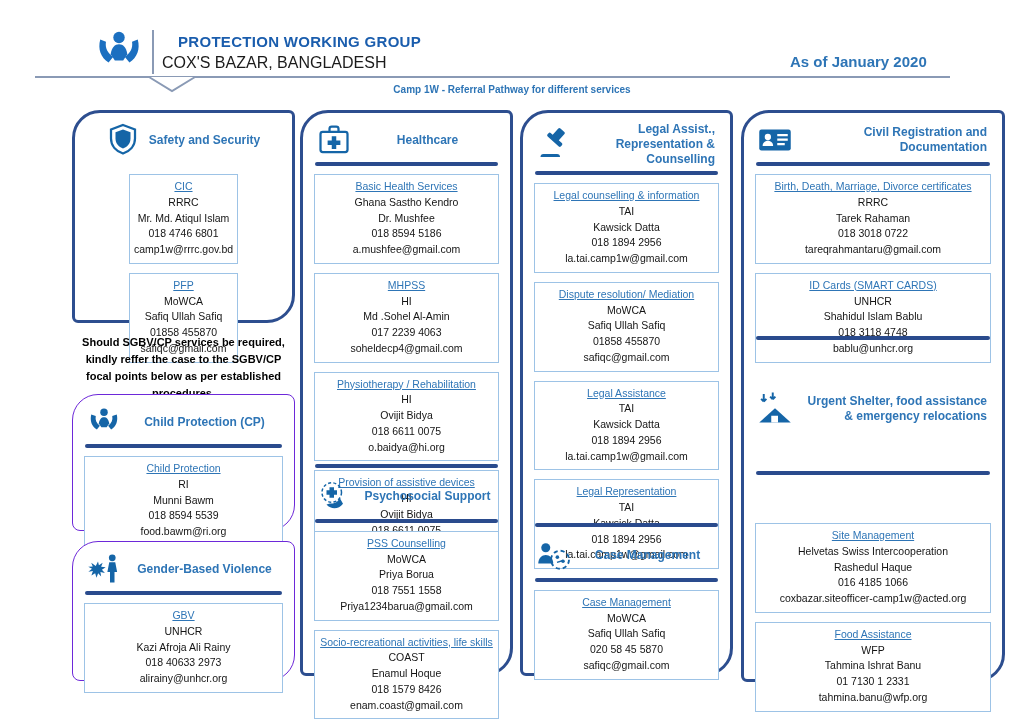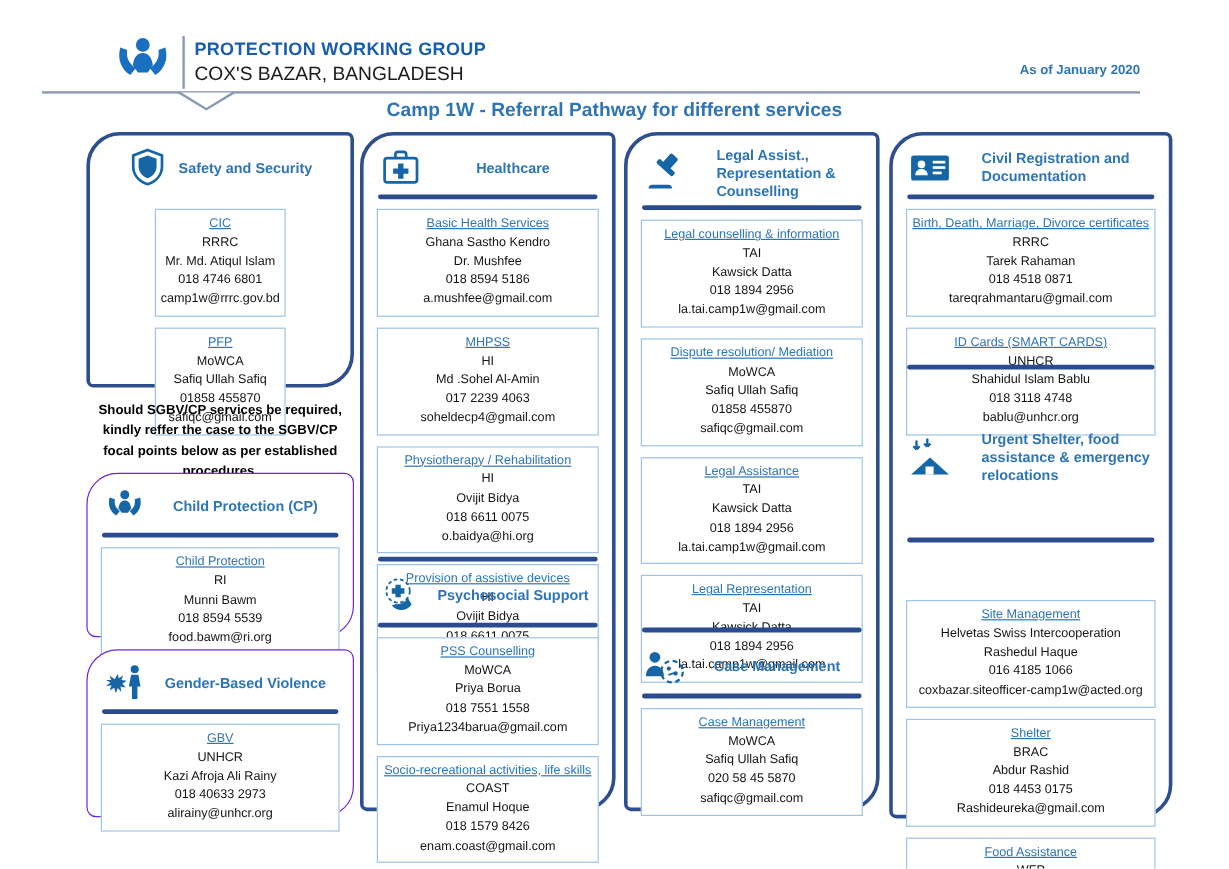--- a/index.html
+++ b/index.html
@@ -2,43 +2,43 @@
 <html><head>
 <meta charset="utf-8">
 <style>
   html,body{margin:0;padding:0;background:#ffffff;}
   .page{position:relative;width:1024px;height:724px;background:#fff;overflow:hidden;
         font-family:"Liberation Sans",sans-serif;color:#111;}
   
   .logo{position:absolute;left:94px;top:26px;width:50px;height:50px;}
   .logo svg{width:100%;height:100%;}
   .logo-rule{position:absolute;left:152px;top:30px;width:2px;height:44px;background:#8a9ab5;}
-  .org-title{position:absolute;left:162px;top:33px;font-size:15px;font-weight:700;color:#1a5dad;letter-spacing:.3px;}
+  .org-title{position:absolute;left:178px;top:33px;font-size:15px;font-weight:700;color:#1a5dad;letter-spacing:.3px;}
   .org-loc{position:absolute;left:162px;top:54px;font-size:16px;font-weight:500;color:#1b1b1b;}
-  .as-of{position:absolute;left:790px;top:53px;width:160px;text-align:right;font-size:11px;font-weight:700;color:#2e75b6;}
+  .as-of{position:absolute;left:790px;top:53px;width:160px;text-align:left;font-size:15px;font-weight:700;color:#2e75b6;}
   .header-line{position:absolute;left:35px;top:76px;width:915px;height:2px;background:#8a9ab5;}
   .notch{position:absolute;left:148px;top:76px;width:48px;height:17px;}
   .doc-title{position:absolute;left:0;top:84px;width:1024px;text-align:center;
-             font-size:16px;font-weight:700;color:#2e75b6;}
+             font-size:10px;font-weight:700;color:#2e75b6;}
   
   .panel{position:absolute;box-sizing:border-box;background:#fff;border:3px solid #2d4e8f;
          border-radius:28px 6px 28px 6px;padding:6px 9px 10px;display:flex;flex-direction:column;}
   .panel.red{border:1px solid #6d28d9;border-radius:26px 8px 26px 8px;}
   #panel-safety{left:72px;top:110px;width:223px;height:213px;}
   #panel-cp{left:72px;top:394px;width:223px;height:137px;}
   #panel-gbv{left:72px;top:541px;width:223px;height:140px;}
   #panel-healthcare{left:300px;top:110px;width:213px;height:566px;}
   #panel-legal{left:520px;top:110px;width:213px;height:566px;}
-  #panel-civil{left:741px;top:110px;width:236px;height:572px;}
+  #panel-civil{left:741px;top:110px;width:264px;height:572px;}
   .section{display:flex;flex-direction:column;min-height:0;}
   .section-header{display:flex;align-items:center;gap:8px;padding:3px 6px 3px 4px;}
   .icon{width:36px;height:36px;flex:0 0 auto;}
   .icon svg{width:100%;height:100%;}
   .section-title{flex:1;text-align:center;color:#2e75b6;font-weight:700;font-size:12px;line-height:1.25;}
-  .section-title.long{text-align:left;margin-left:17px;}
+  .section-title.long{text-align:right;}
   .divider{height:4px;background:#2a4b8d;border-radius:2px;margin:1px 3px 8px;flex:0 0 auto;}
   .boxes{flex:1;display:flex;flex-direction:column;gap:9px;padding:0 2px;min-height:0;}
   .box{flex:1;border:1.4px solid #9dc3e6;background:#fff;text-align:center;
        padding:4px 4px 5px;font-size:10.5px;line-height:1.5;color:#141414;
        display:flex;flex-direction:column;justify-content:flex-start;overflow-wrap:anywhere;}
   .box-link{color:#2e75b6;text-decoration:underline;font-weight:400;cursor:pointer;}
   
   .note{position:absolute;left:72px;top:334px;width:223px;text-align:center;
         font-size:11px;font-weight:700;color:#000;line-height:1.55;}
 </style>
@@ -289,21 +289,21 @@
               <rect x="27" y="28" width="10" height="3" fill="#fff"></rect>
             </svg></span>
           <div class="section-title long">Civil Registration and Documentation</div>
         </div>
         <div class="divider"></div>
         <div class="boxes">
           <div class="box">
             <span class="box-link">Birth, Death, Marriage, Divorce certificates</span>
             <div class="box-line">RRRC</div>
             <div class="box-line">Tarek Rahaman</div>
-            <div class="box-line">018 4518 0871</div>
+            <div class="box-line">018 3018 0722</div>
             <div class="box-line">tareqrahmantaru@gmail.com</div>
           </div>
           <div class="box">
             <span class="box-link">ID Cards (SMART CARDS)</span>
             <div class="box-line">UNHCR</div>
             <div class="box-line">Shahidul Islam Bablu</div>
             <div class="box-line">018 3118 4748</div>
             <div class="box-line">bablu@unhcr.org</div>
           </div>
         </div>
@@ -322,27 +322,20 @@
         <div class="divider"></div>
         <div class="boxes">
           <div class="box">
             <span class="box-link">Site Management</span>
             <div class="box-line">Helvetas Swiss Intercooperation</div>
             <div class="box-line">Rashedul Haque</div>
             <div class="box-line">016 4185 1066</div>
             <div class="box-line">coxbazar.siteofficer-camp1w@acted.org</div>
           </div>
           <div class="box">
-            <span class="box-link">Shelter</span>
-            <div class="box-line">BRAC</div>
-            <div class="box-line">Abdur Rashid</div>
-            <div class="box-line">018 4453 0175</div>
-            <div class="box-line">Rashideureka@gmail.com</div>
-          </div>
-          <div class="box">
             <span class="box-link">Food Assistance</span>
             <div class="box-line">WFP</div>
             <div class="box-line">Tahmina Ishrat Banu</div>
             <div class="box-line">01 7130 1 2331</div>
             <div class="box-line">tahmina.banu@wfp.org</div>
           </div>
         </div>
       </div>
     </div>
 

